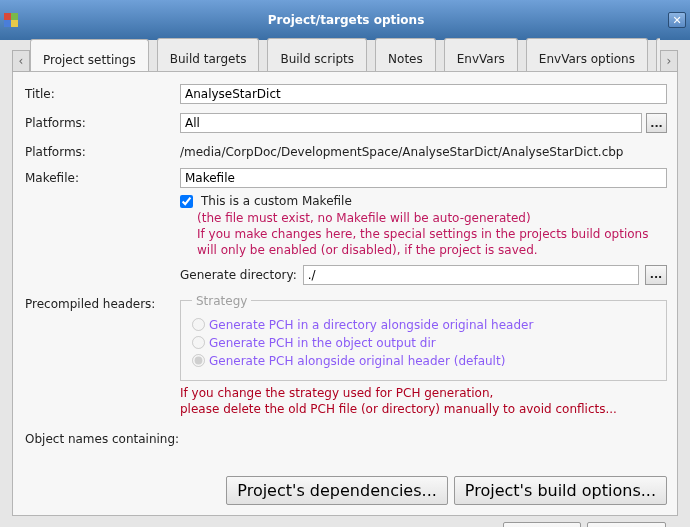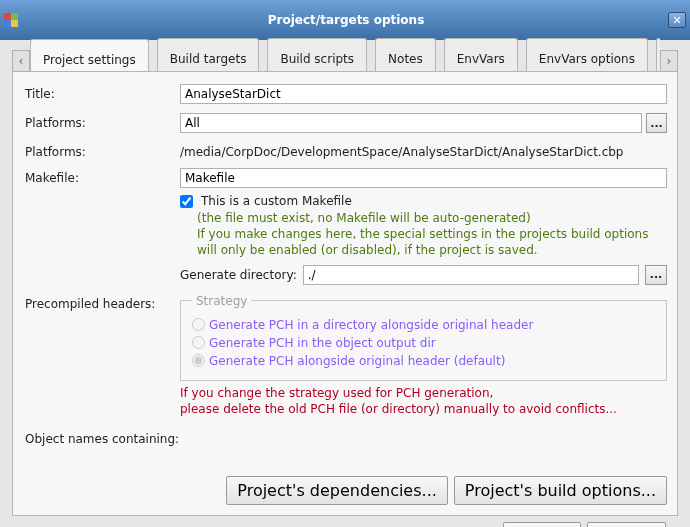--- a/index.html
+++ b/index.html
@@ -26,21 +26,21 @@
   .lbl { width:155px; padding-top:3px; }
   .field { flex:1; display:flex; flex-direction:column; }
   .field-row { display:flex; align-items:center; gap:4px;}
   input[type=text] { width:100%; border:1px solid #b0b0b0; background:#fff; padding:2px 4px; font-family:inherit; font-size:12px; height:20px;}
   .dotbtn { width:22px; height:20px; border:1px solid #999; background:linear-gradient(#f8f8f8,#e0e0e0); display:flex; align-items:center; justify-content:center; cursor:pointer; font-weight:bold; font-size:11px;}
   .static { padding-top:3px; }
 
   .cbrow { display:flex; align-items:center; gap:4px; margin-top:2px;}
   input[type=checkbox], input[type=radio] { margin:0 4px 0 0;}
 
-  .hint { color:#4d7c0f; margin-left:17px; margin-top:2px; line-height:1.35;}
+  .hint { color:#be185d; margin-left:17px; margin-top:2px; line-height:1.35;}
   .hint2 { color:#b00020; margin-top:4px; line-height:1.35;}
 
   .exec-row { display:flex; align-items:center; margin-top:6px; gap:6px;}
   .exec-row .exec-lbl { white-space:nowrap; }
 
   fieldset.strategy { border:1px solid #c7c7c7; padding:6px 10px 8px 11px; margin:0; color:#a0a0a0;}
   fieldset.strategy legend { padding:0 4px; color:#a0a0a0;}
   fieldset.strategy .radio-row { display:flex; align-items:center; margin:4px 0;}
   fieldset.strategy input[type=radio] { accent-color:#999;}
   fieldset.strategy label { color:#8b5cf6; }

